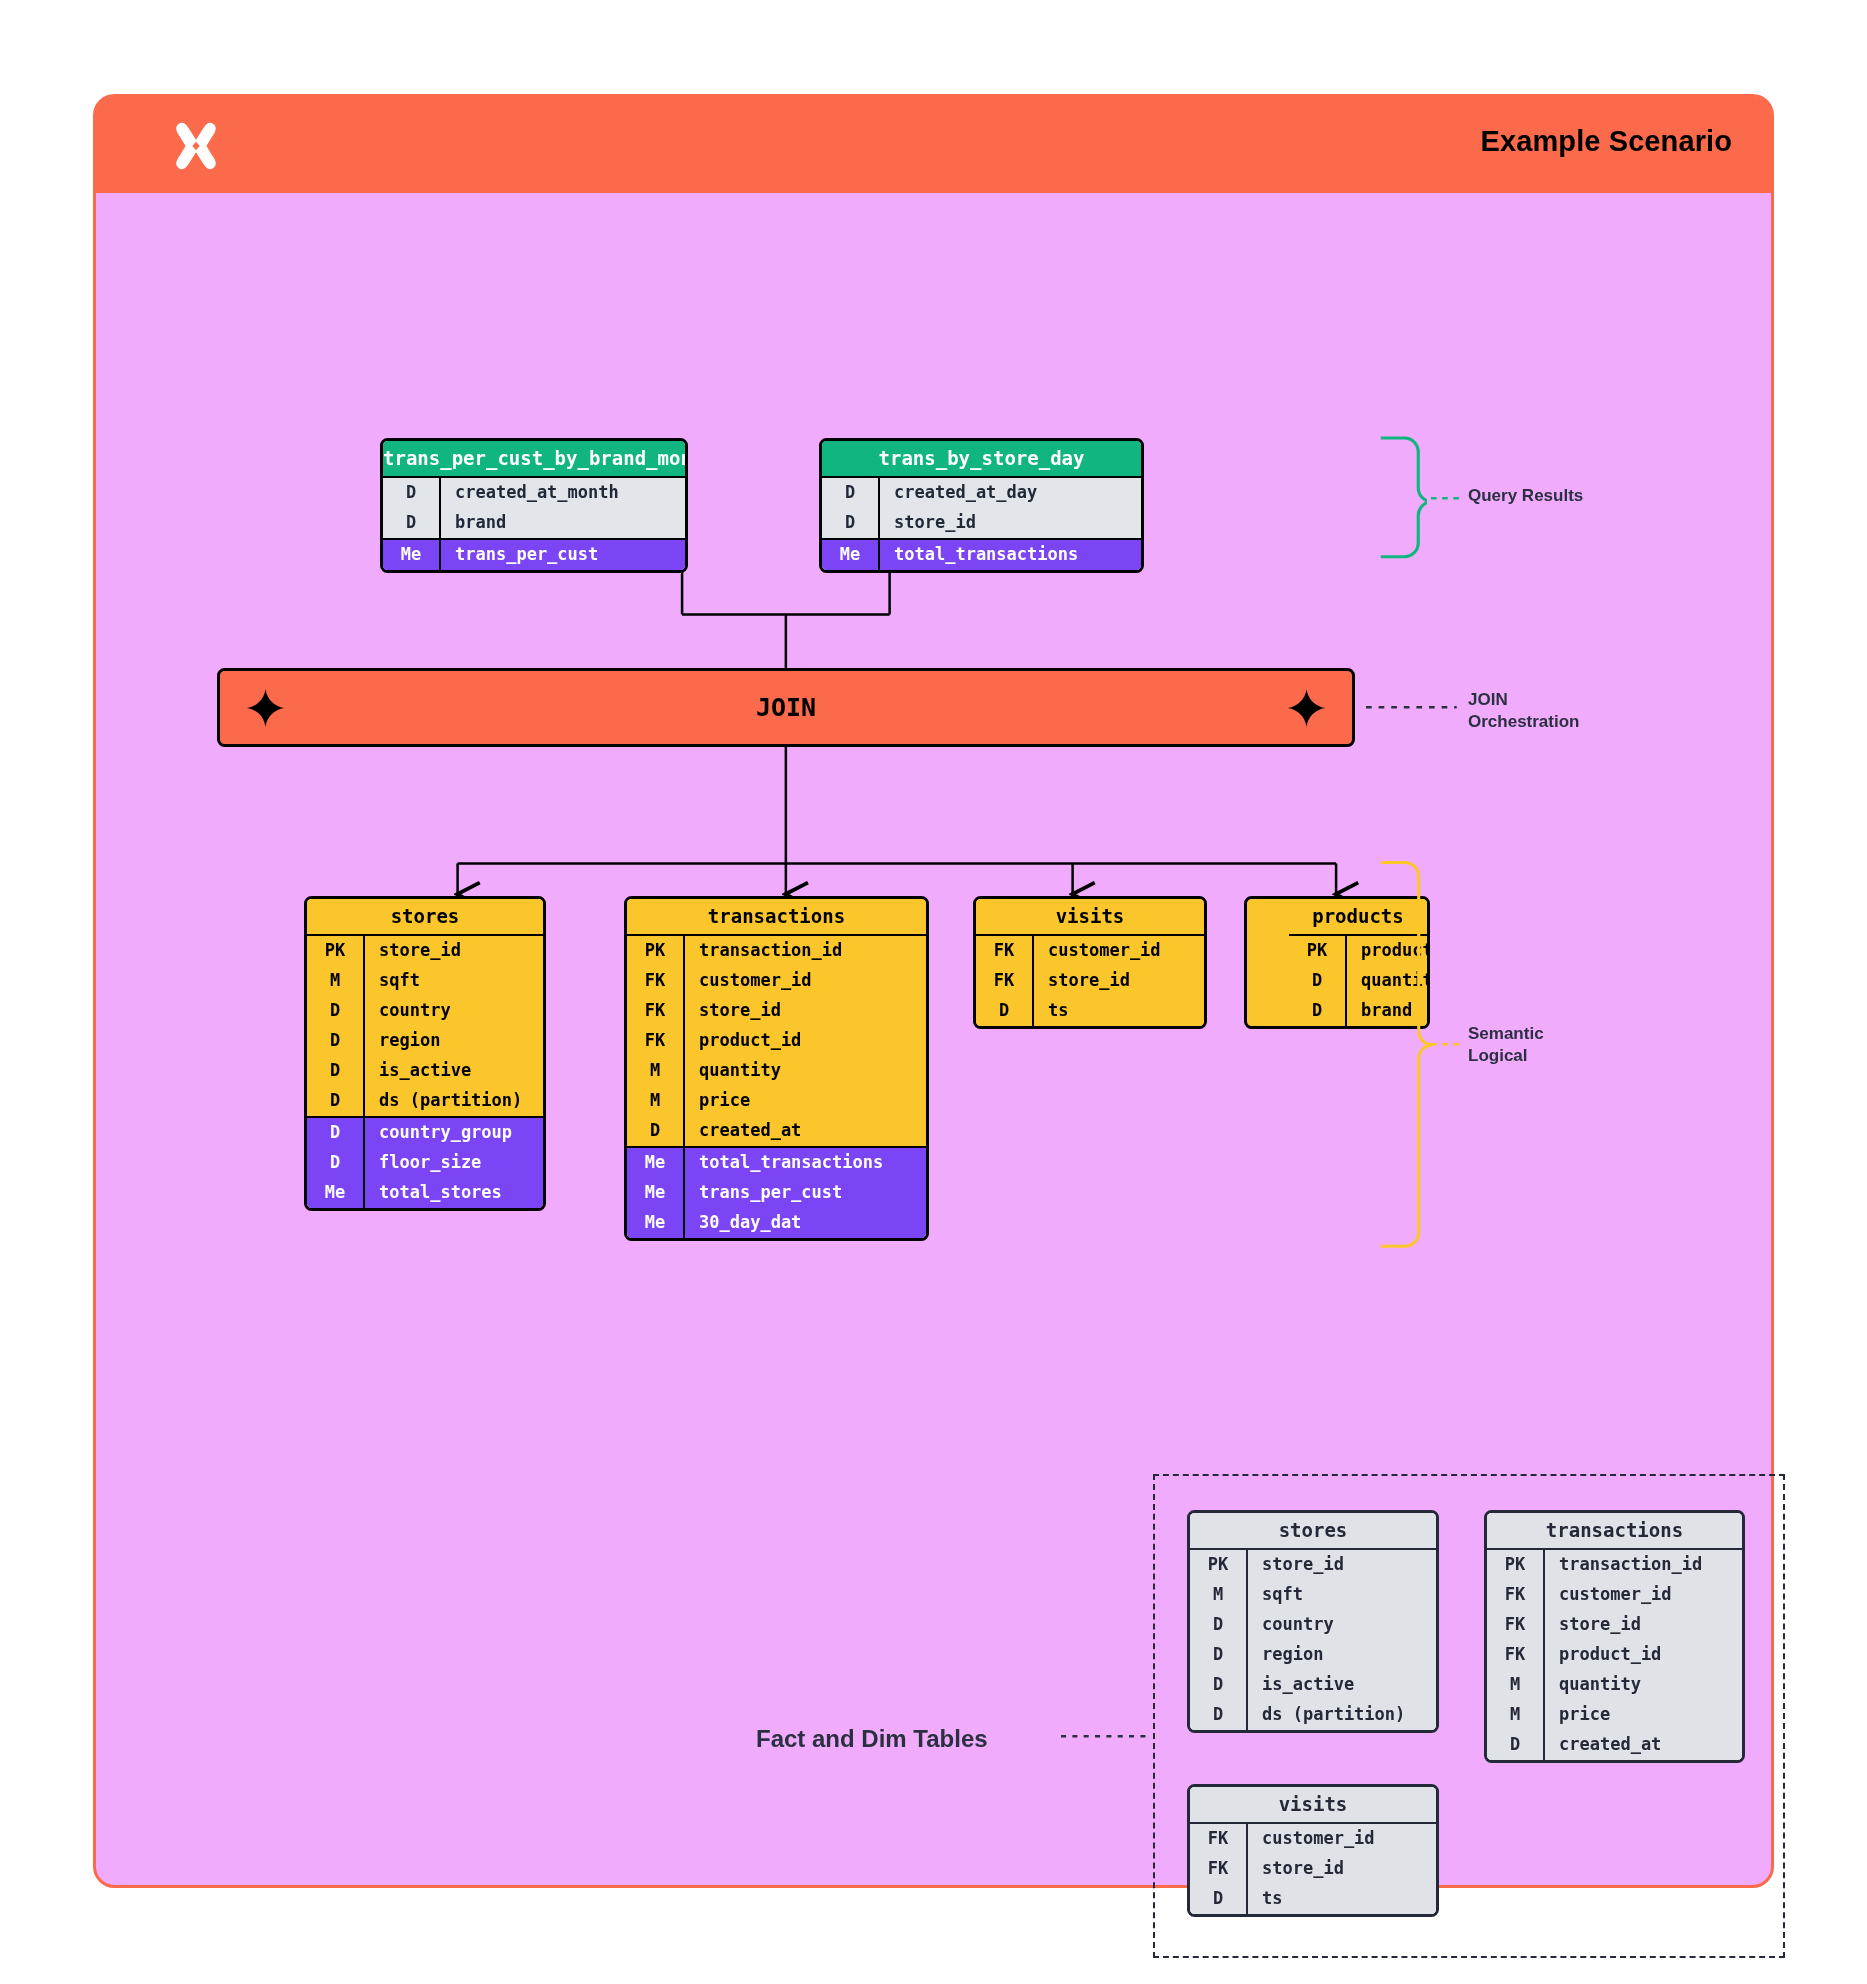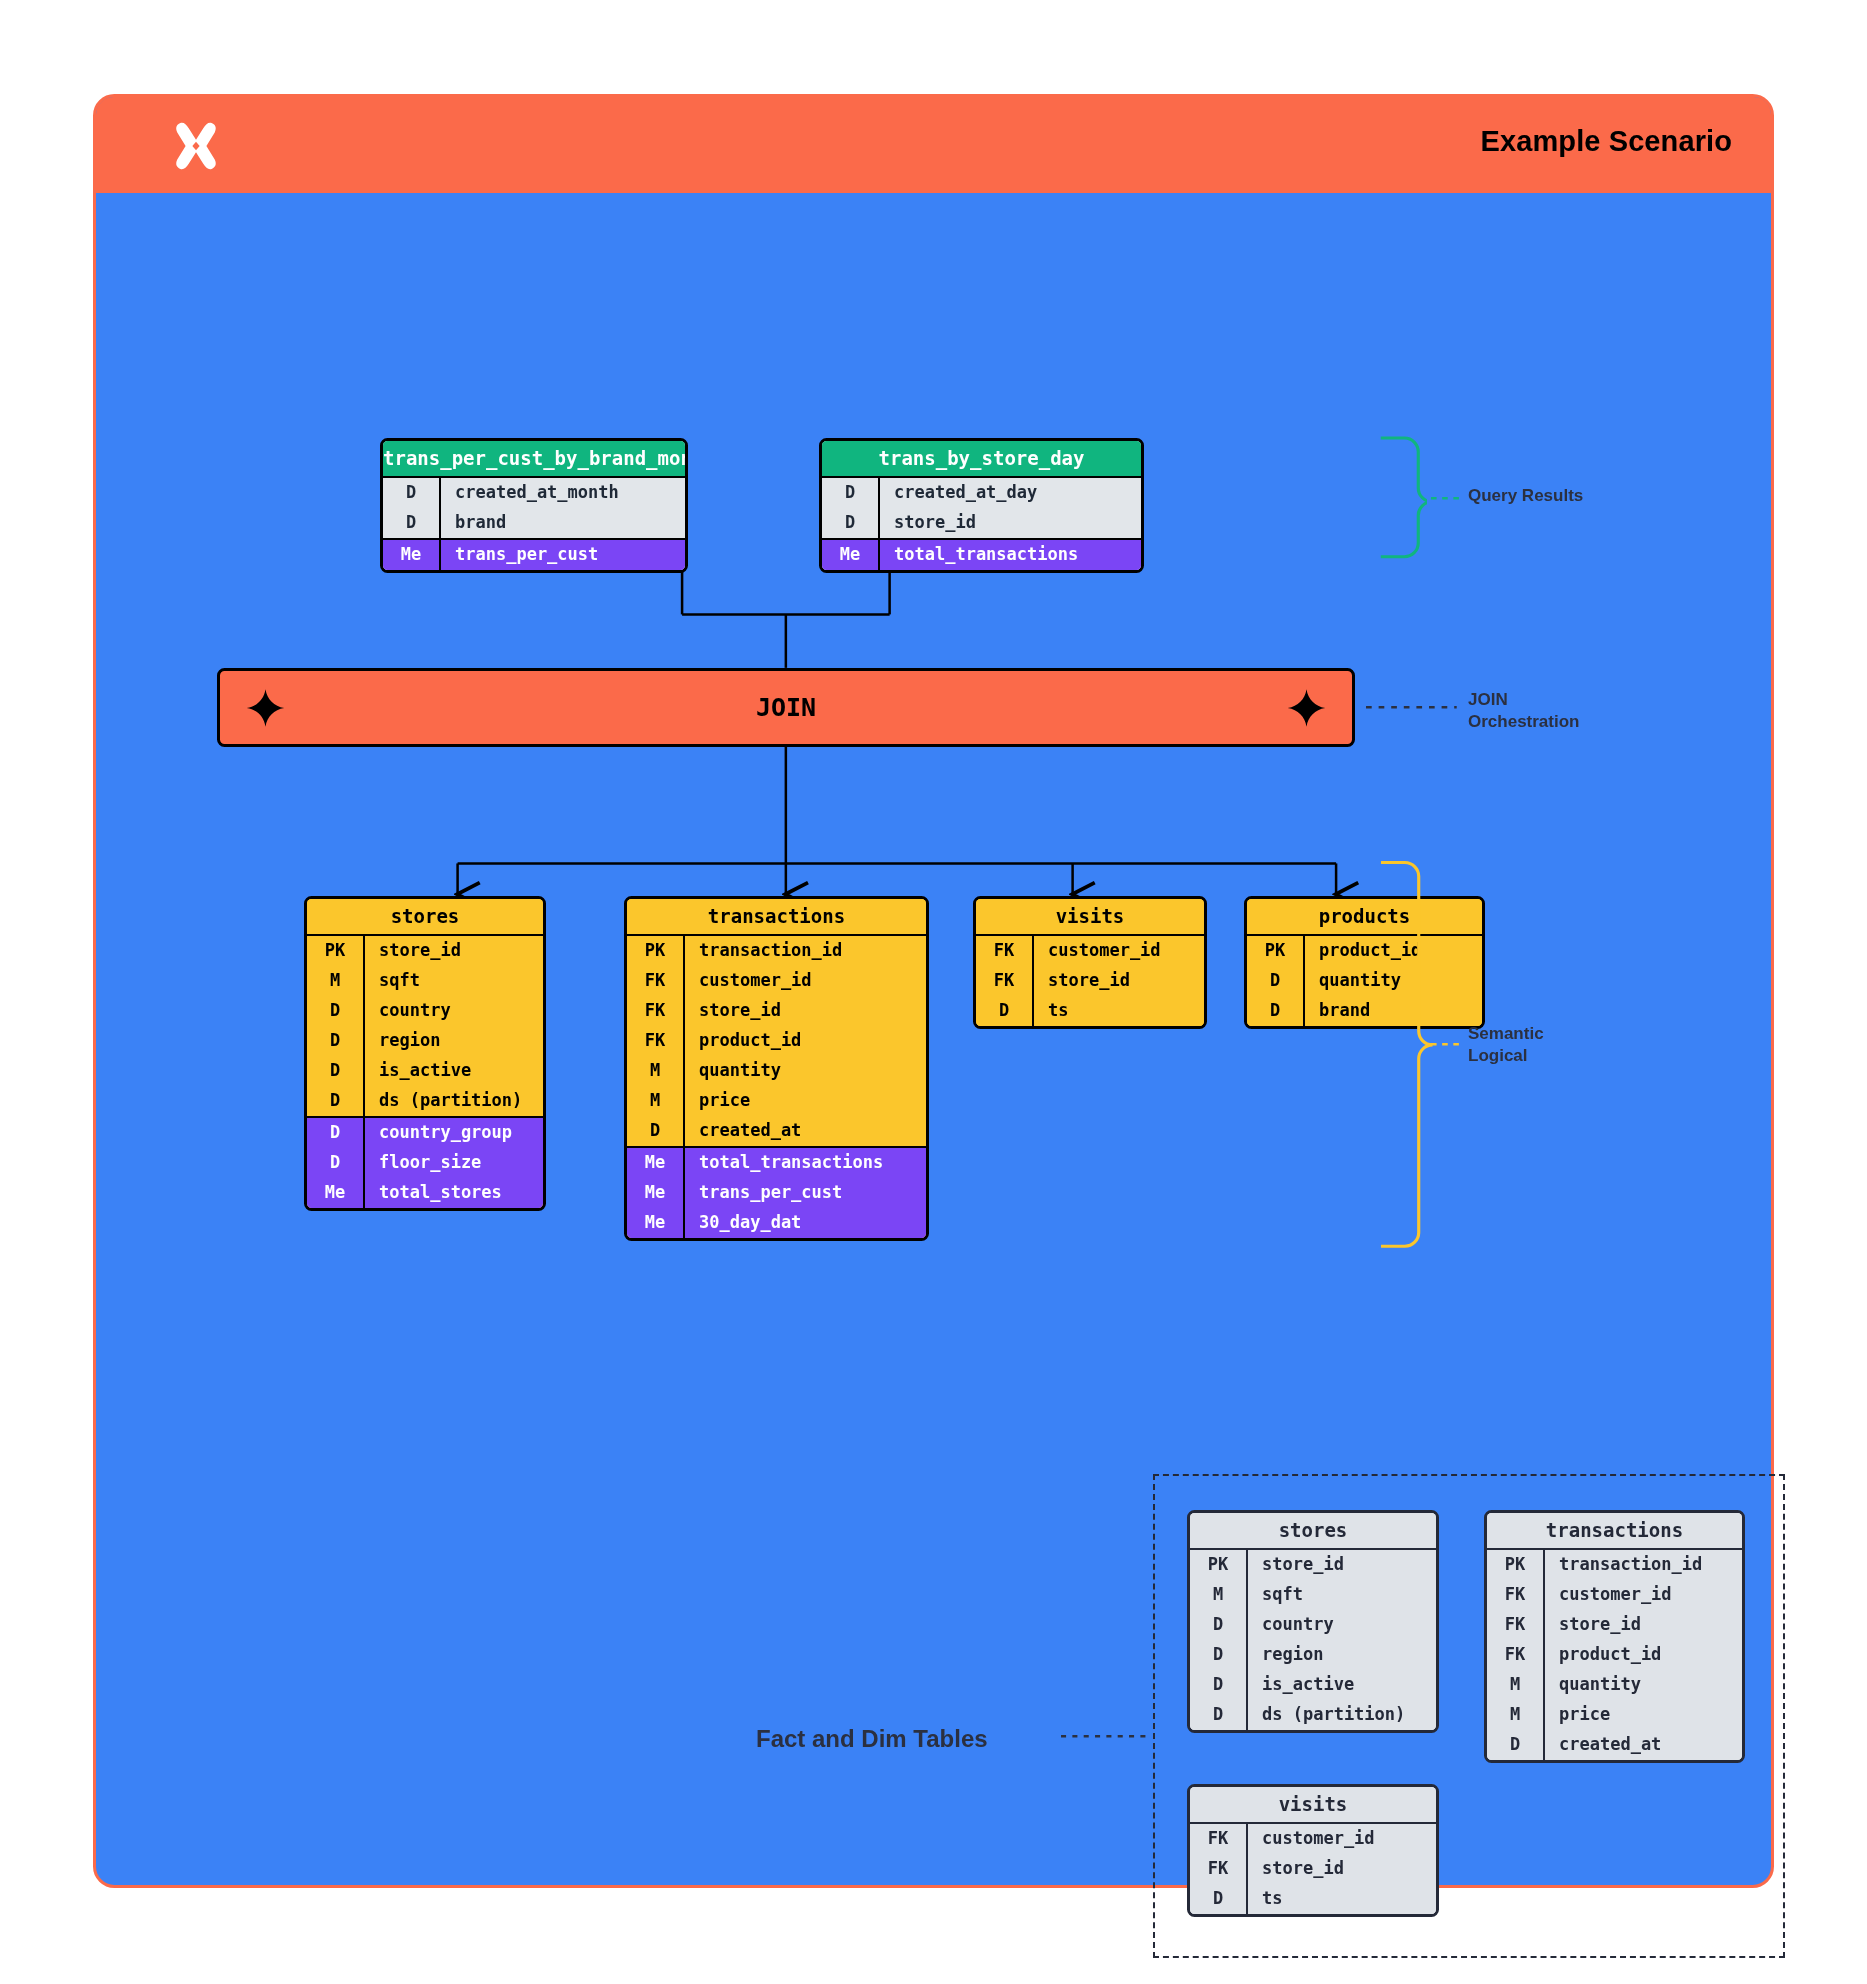--- a/index.html
+++ b/index.html
@@ -1,21 +1,21 @@
 <!DOCTYPE html>
 <html style="font-size:10px"><head>
 <meta charset="utf-8">
 <style>
   html,body{margin:0;padding:0;background:#ffffff;}
   body{width:1868px;height:1985px;position:relative;
        font-family:"Liberation Sans",sans-serif;}
 
   
   .card{position:absolute;left:93px;top:94px;width:1681px;height:1794px;
-        border:3.1px solid #FB6A4A;border-radius:21.4px;background:#3b82f6;box-sizing:border-box;}
+        border:3.1px solid #FB6A4A;border-radius:21.4px;background:#f0abfc;box-sizing:border-box;}
   .card-header{position:absolute;left:0;top:0;width:100%;height:96px;
         background:#FB6A4A;border-radius:17.6px 17.6px 0 0;box-sizing:border-box;}
   .logo{position:absolute;left:74px;top:22.6px;width:52px;height:52px;}
   .card-title{position:absolute;right:39px;top:28px;font-size:29px;font-weight:bold;
         color:#000;letter-spacing:0.1px;}
 
   .canvas{position:absolute;left:0;top:96px;width:1674px;height:1693px;}
 
   
   .tbl{position:absolute;border:3.1px solid #000;border-radius:7.5px;overflow:hidden;
@@ -281,21 +281,21 @@
             <span class="k">FK</span>
             <span class="v">store_id</span>
           </div>
         <div class="row">
             <span class="k">D</span>
             <span class="v">ts</span>
           </div>
       </div>
     </div>
 
-    <div class="tbl t-amber" style="left:1148px;top:703px;width:241px;">
+    <div class="tbl t-amber" style="left:1148px;top:703px;width:186px;padding-left:42px;">
       <div class="thead">products</div>
       <div class="section dims">
         <div class="row">
             <span class="k">PK</span>
             <span class="v">product_id</span>
           </div>
         <div class="row">
             <span class="k">D</span>
             <span class="v">quantity</span>
           </div>

